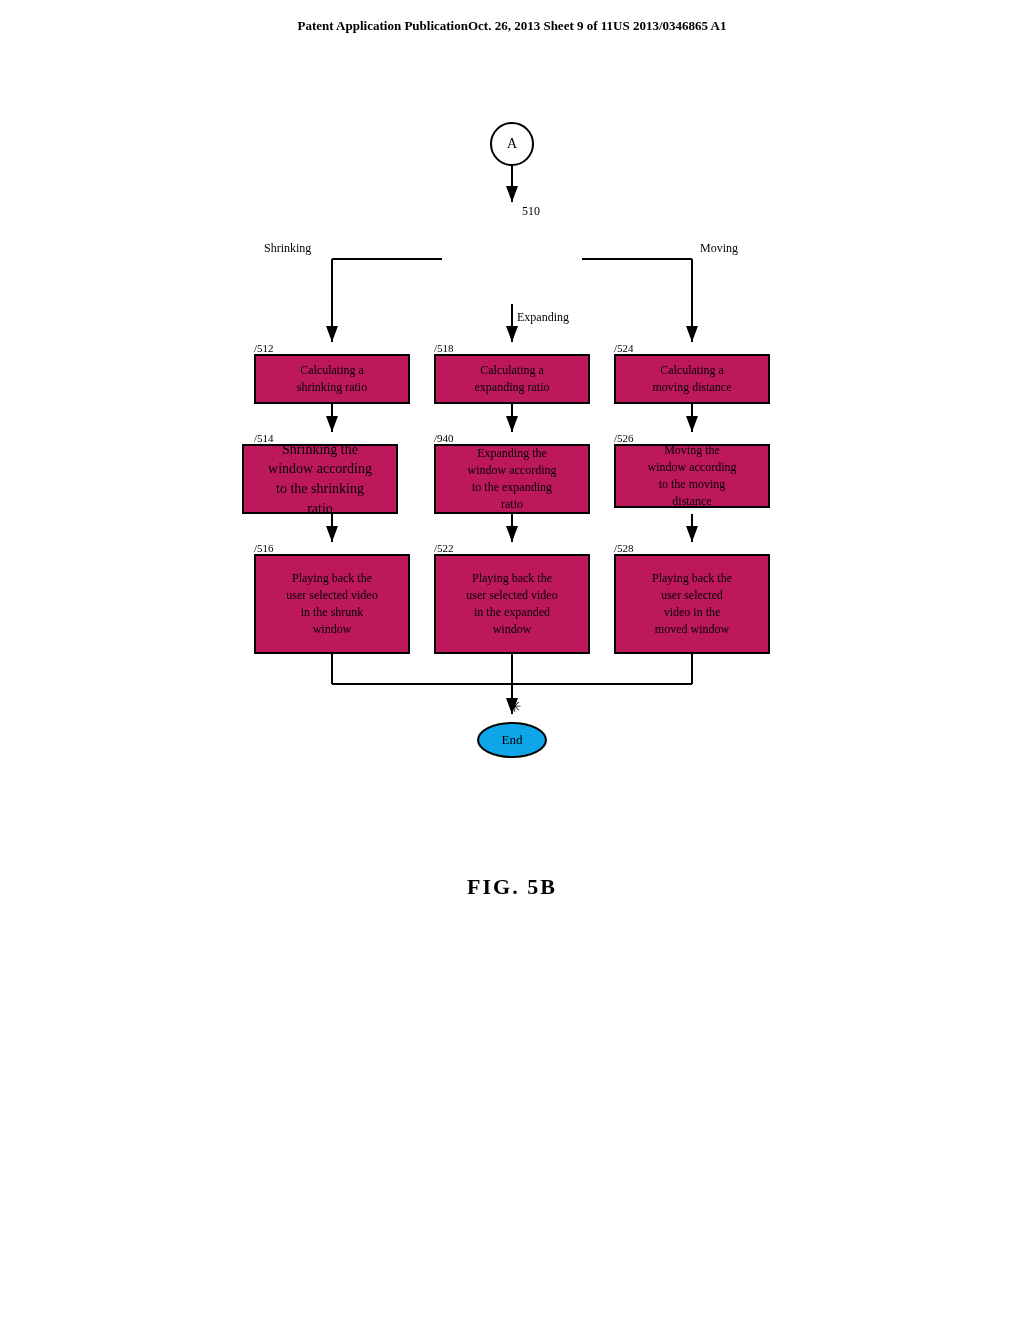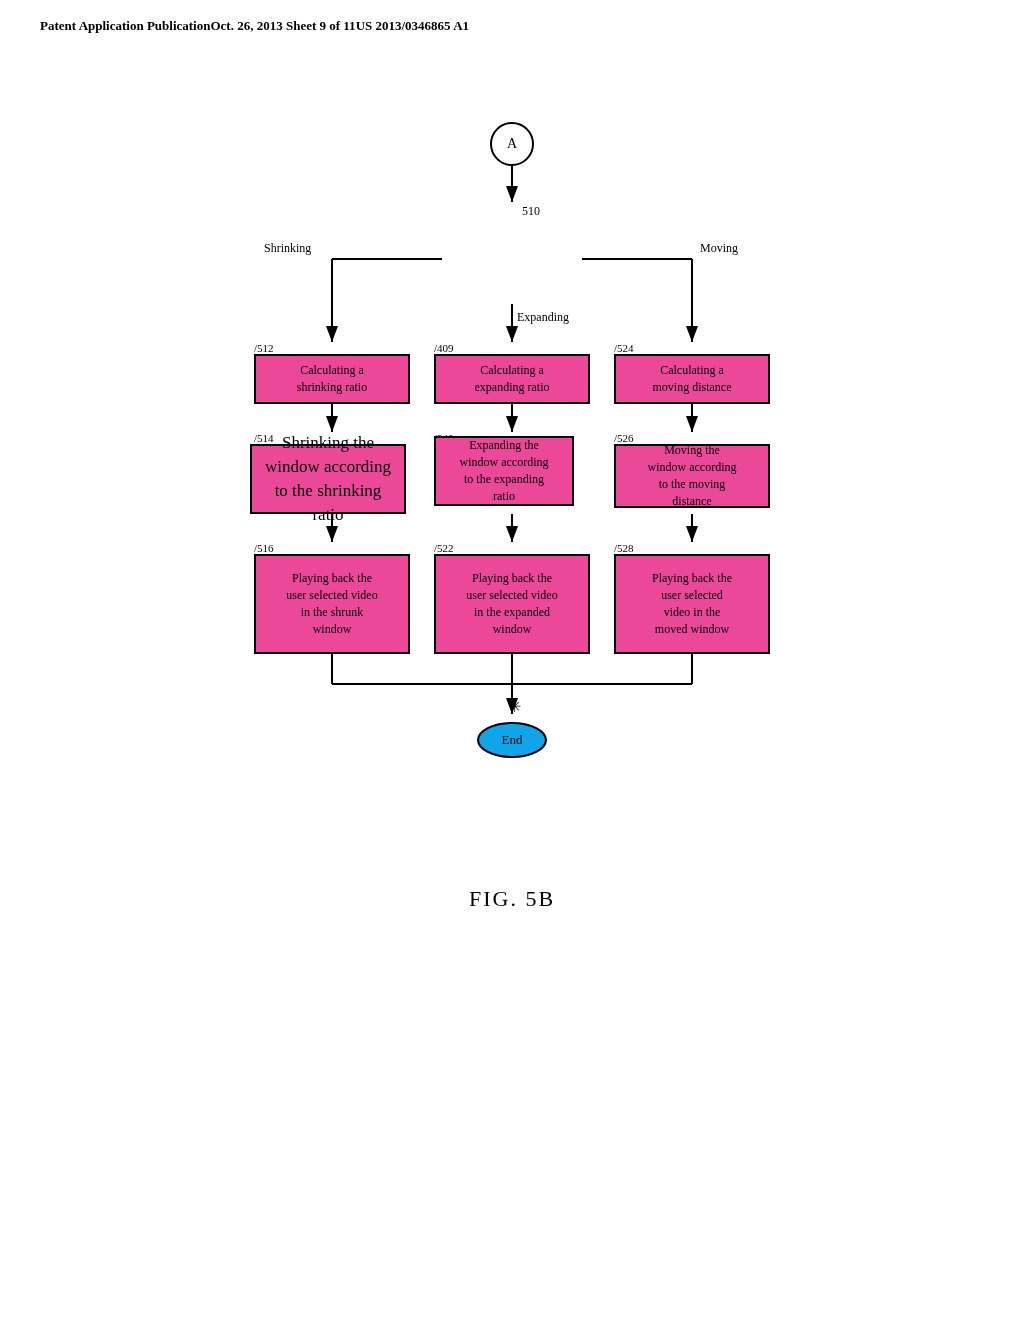--- a/index.html
+++ b/index.html
@@ -6,21 +6,21 @@
     body {
       background: #fff;
       font-family: 'Times New Roman', Times, serif;
       width: 1024px;
       min-height: 1320px;
       position: relative;
     }
 
     .header {
       display: flex;
-      justify-content: flex-start;
+      justify-content: center;
       padding: 18px 40px 0 40px;
       font-size: 13px;
       font-weight: bold;
     }
 
     .diagram-area {
       display: flex;
       flex-direction: column;
       align-items: center;
       padding-top: 80px;
@@ -59,35 +59,35 @@
       position: relative;
       z-index: 1;
       font-size: 12px;
       text-align: center;
       line-height: 1.3;
     }
 
     
     .shape-rect {
       border: 2px solid #000;
-      background: #ec4899;
+      background: #be185d;
       display: flex;
       align-items: center;
       justify-content: center;
       text-align: center;
       font-size: 12px;
       line-height: 1.4;
       padding: 6px 8px;
     }
 
     .fig-label {
       font-size: 22px;
-      font-weight: normal;
+      font-weight: bold;
       letter-spacing: 2px;
-      margin-top: 52px;
+      margin-top: 40px;
     }
 
     
     .diagram-container {
       position: relative;
       width: 660px;
       height: 720px;
       margin: 0 auto;
     }
 
@@ -201,45 +201,45 @@
       </div>
 
       <div class="abs shape-rect" style="left:72px;top:240px;width:156px;height:50px;font-size:12px;">
         Calculating a<br>shrinking ratio
       </div>
 
       <div class="abs" style="left:72px;top:318px;font-size:11px;">
         /514
       </div>
 
-      <div class="abs shape-rect" style="left:68px;top:330px;width:156px;height:70px;font-size:17px;">
+      <div class="abs shape-rect" style="left:60px;top:330px;width:156px;height:70px;font-size:14px;">
         Shrinking the<br>window according<br>to the shrinking<br>ratio
       </div>
 
       <div class="abs" style="left:72px;top:428px;font-size:11px;">
         /516
       </div>
 
       <div class="abs shape-rect" style="left:72px;top:440px;width:156px;height:100px;font-size:12px;">
         Playing back the<br>user selected video<br>in the shrunk<br>window
       </div>
 
       <div class="abs" style="left:252px;top:228px;font-size:11px;">
-        /409
+        /518
       </div>
 
       <div class="abs shape-rect" style="left:252px;top:240px;width:156px;height:50px;font-size:12px;">
         Calculating a<br>expanding ratio
       </div>
 
       <div class="abs" style="left:252px;top:318px;font-size:11px;">
         /940
       </div>
 
-      <div class="abs shape-rect" style="left:252px;top:322px;width:140px;height:70px;font-size:12px;">
+      <div class="abs shape-rect" style="left:252px;top:330px;width:156px;height:70px;font-size:12px;">
         Expanding the<br>window according<br>to the expanding<br>ratio
       </div>
 
       <div class="abs" style="left:252px;top:428px;font-size:11px;">
         /522
       </div>
 
       <div class="abs shape-rect" style="left:252px;top:440px;width:156px;height:100px;font-size:12px;">
         Playing back the<br>user selected video<br>in the expanded<br>window
       </div>

